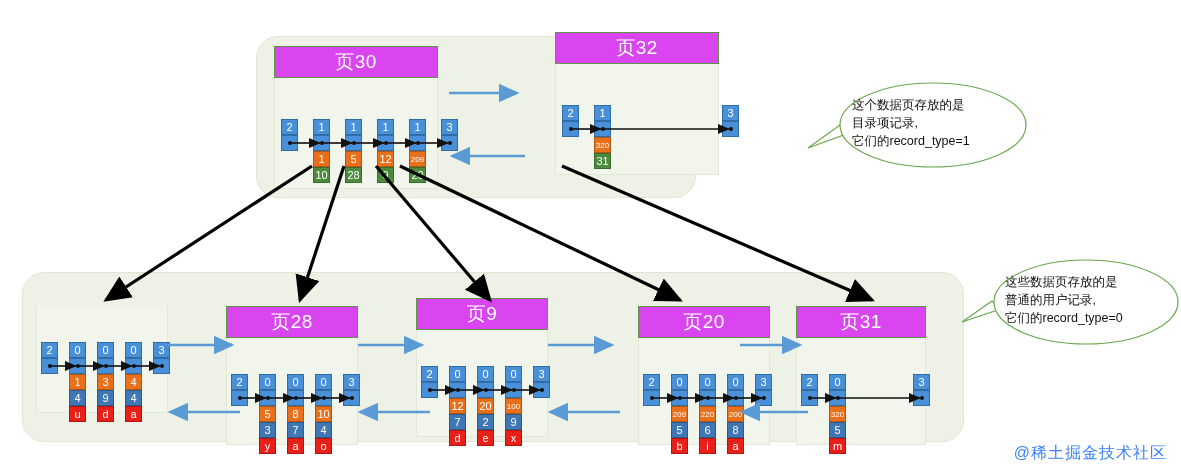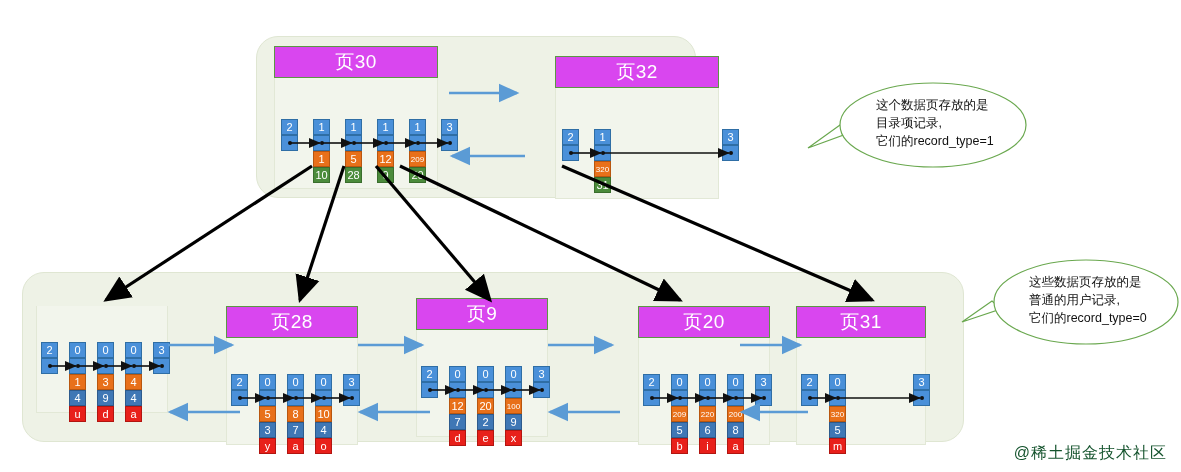--- a/index.html
+++ b/index.html
@@ -50,27 +50,26 @@
   .dot{
     position:absolute;left:50%;top:50%;width:4px;height:4px;
     margin-left:-2px;margin-top:-2px;background:#111;border-radius:50%;
   }
 
   
   .callout-text{
     position:absolute;z-index:45;color:#111;
     font-size:12.5px;line-height:18px;white-space:nowrap;
     font-family:"Liberation Sans","DejaVu Sans",sans-serif;
-    margin-left:24px;
   }
 
   
   #watermark{
     position:absolute;right:14px;bottom:8px;z-index:60;
-    color:#14532d;font-size:16px;letter-spacing:1px;
+    color:#3b82f6;font-size:16px;letter-spacing:1px;
     font-family:"Liberation Sans","DejaVu Sans",sans-serif;
     user-select:none;
   }
 </style>
 </head>
 <body>
 
 <div id="stage">
 
   <div class="group-box" id="group-top" style="left:256px;top:36px;width:438px;height:160px;"></div>
@@ -192,21 +191,21 @@
             <path d="M16,65 L45,65" stroke="#111" stroke-width="1.6" fill="none" marker-end="url(#rl-page-30)"></path>
             <path d="M48,65 L77,65" stroke="#111" stroke-width="1.6" fill="none" marker-end="url(#rl-page-30)"></path>
             <path d="M80,65 L109,65" stroke="#111" stroke-width="1.6" fill="none" marker-end="url(#rl-page-30)"></path>
             <path d="M112,65 L141,65" stroke="#111" stroke-width="1.6" fill="none" marker-end="url(#rl-page-30)"></path>
             <path d="M144,65 L173,65" stroke="#111" stroke-width="1.6" fill="none" marker-end="url(#rl-page-30)"></path>
           </svg>
         </div>
     </div>
   </div>
 
-  <div class="page" id="page-32" style="left:507px;top:56px;width:164px;padding-left:48px;">
+  <div class="page" id="page-32" style="left:507px;top:32px;width:164px;padding-left:48px;">
     <div class="page-title">页32</div>
     <div class="page-body" style="height:110px;">
       <div class="records">
           <div class="rec" style="left: 6px; top: 41px;">
             <div class="cell head">2</div>
             <div class="cell ptr">
               <span class="dot"></span>
             </div>
           </div>
           <div class="rec" style="left: 38px; top: 41px;">

